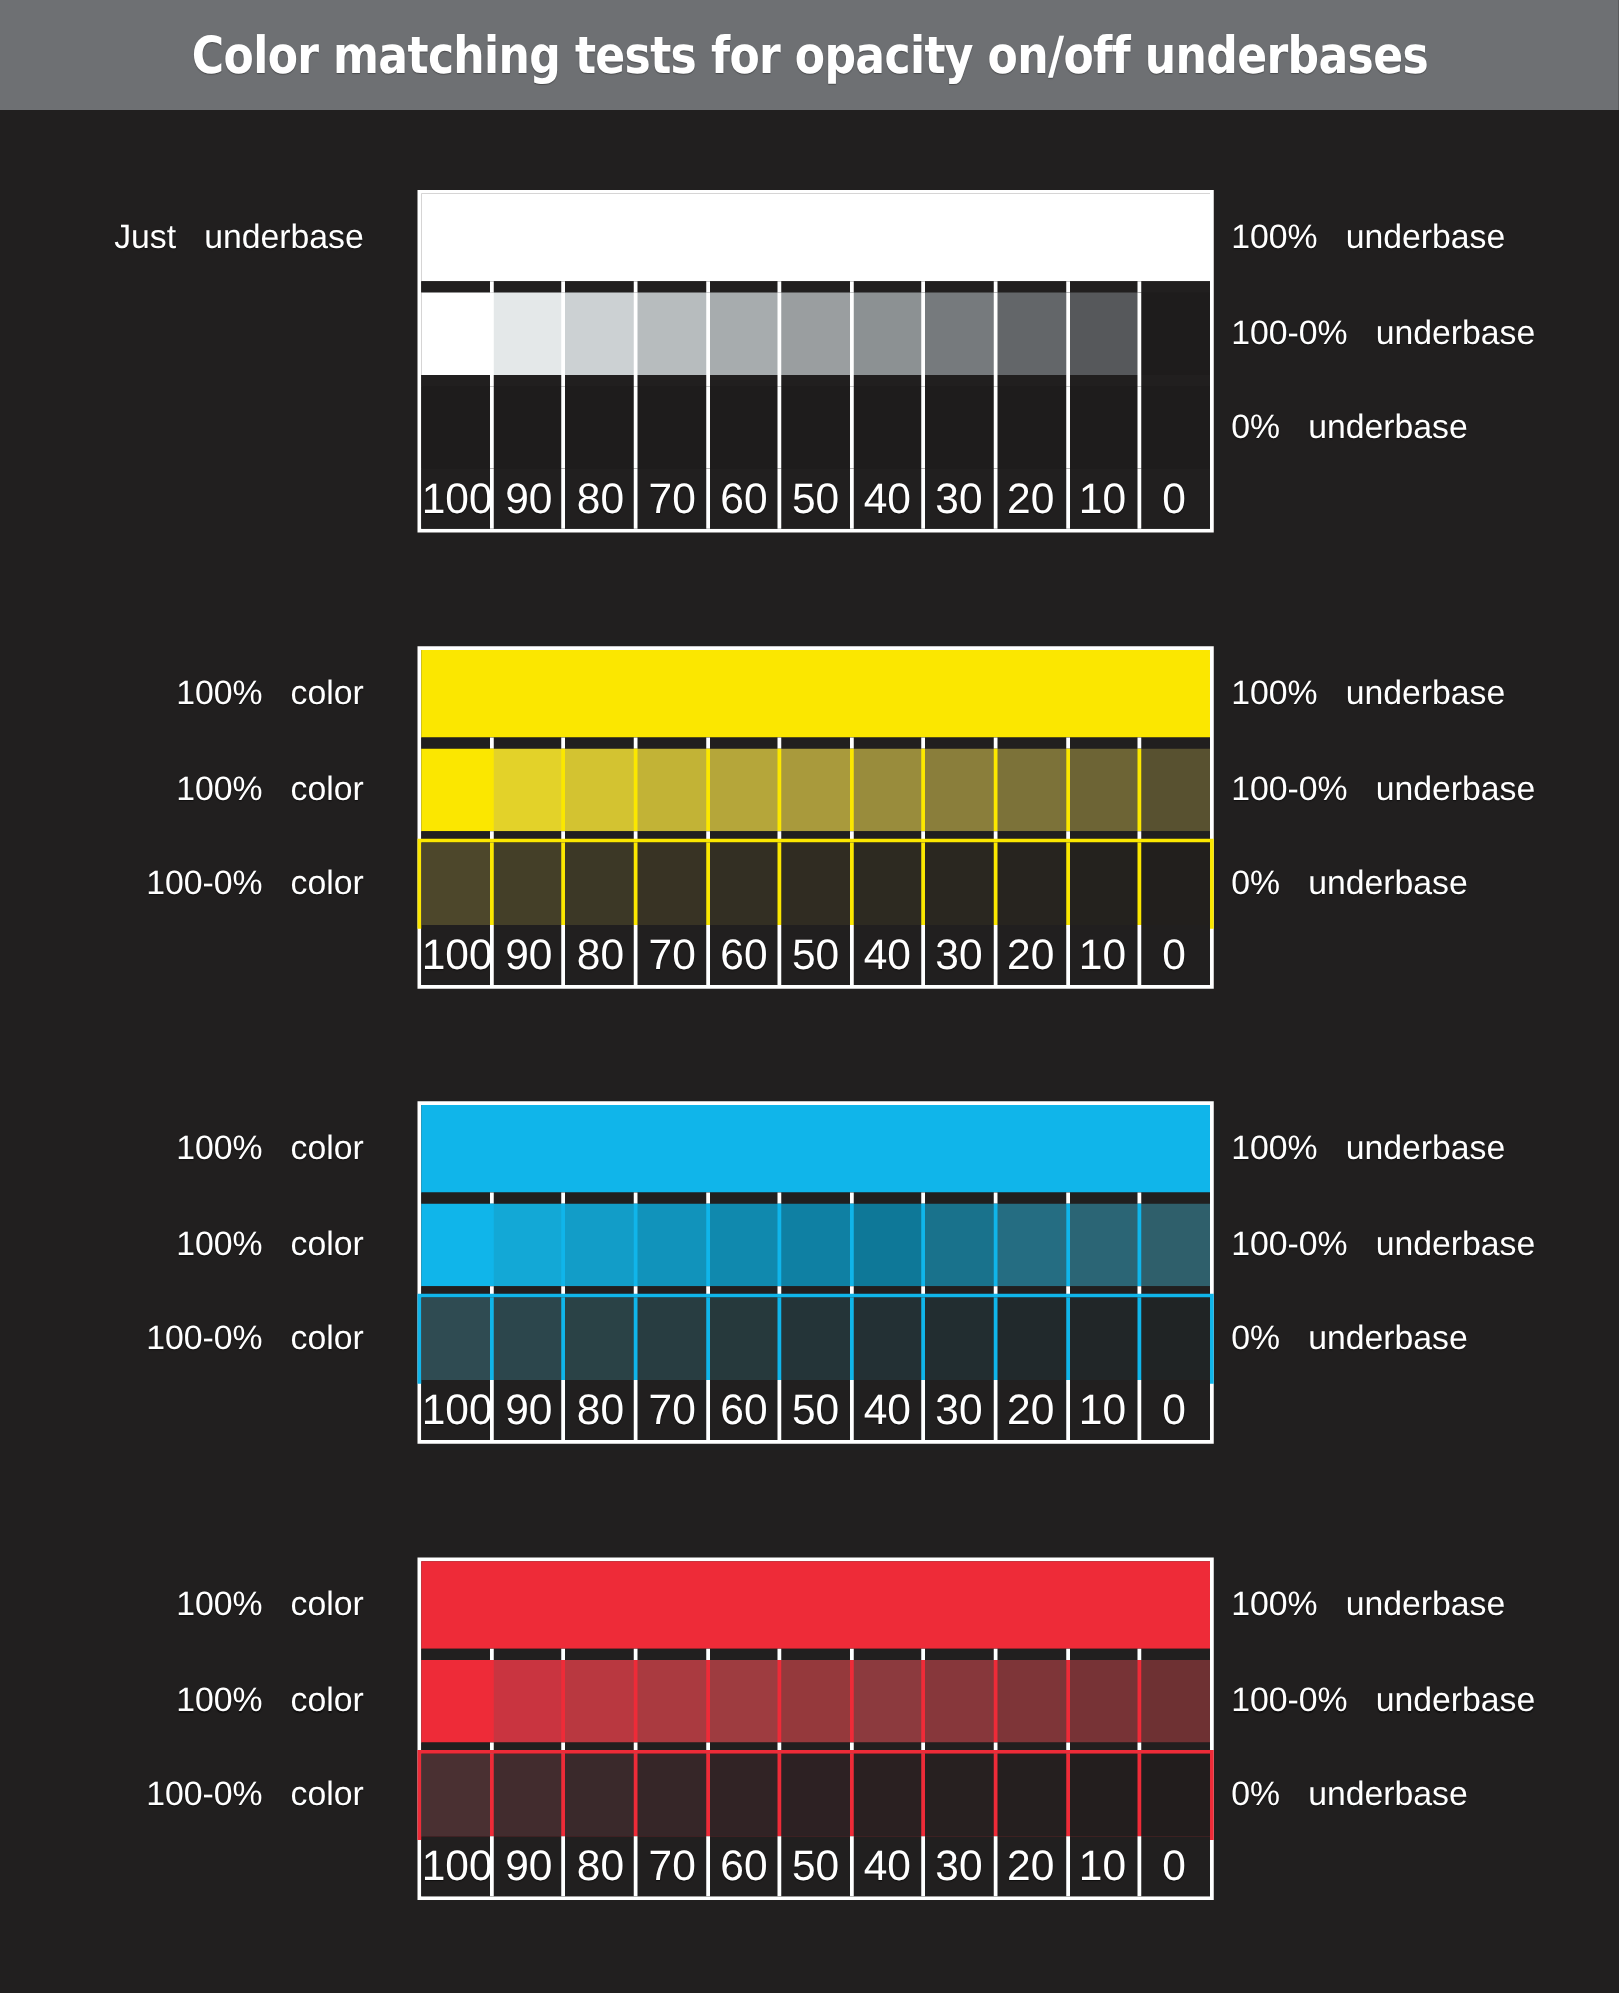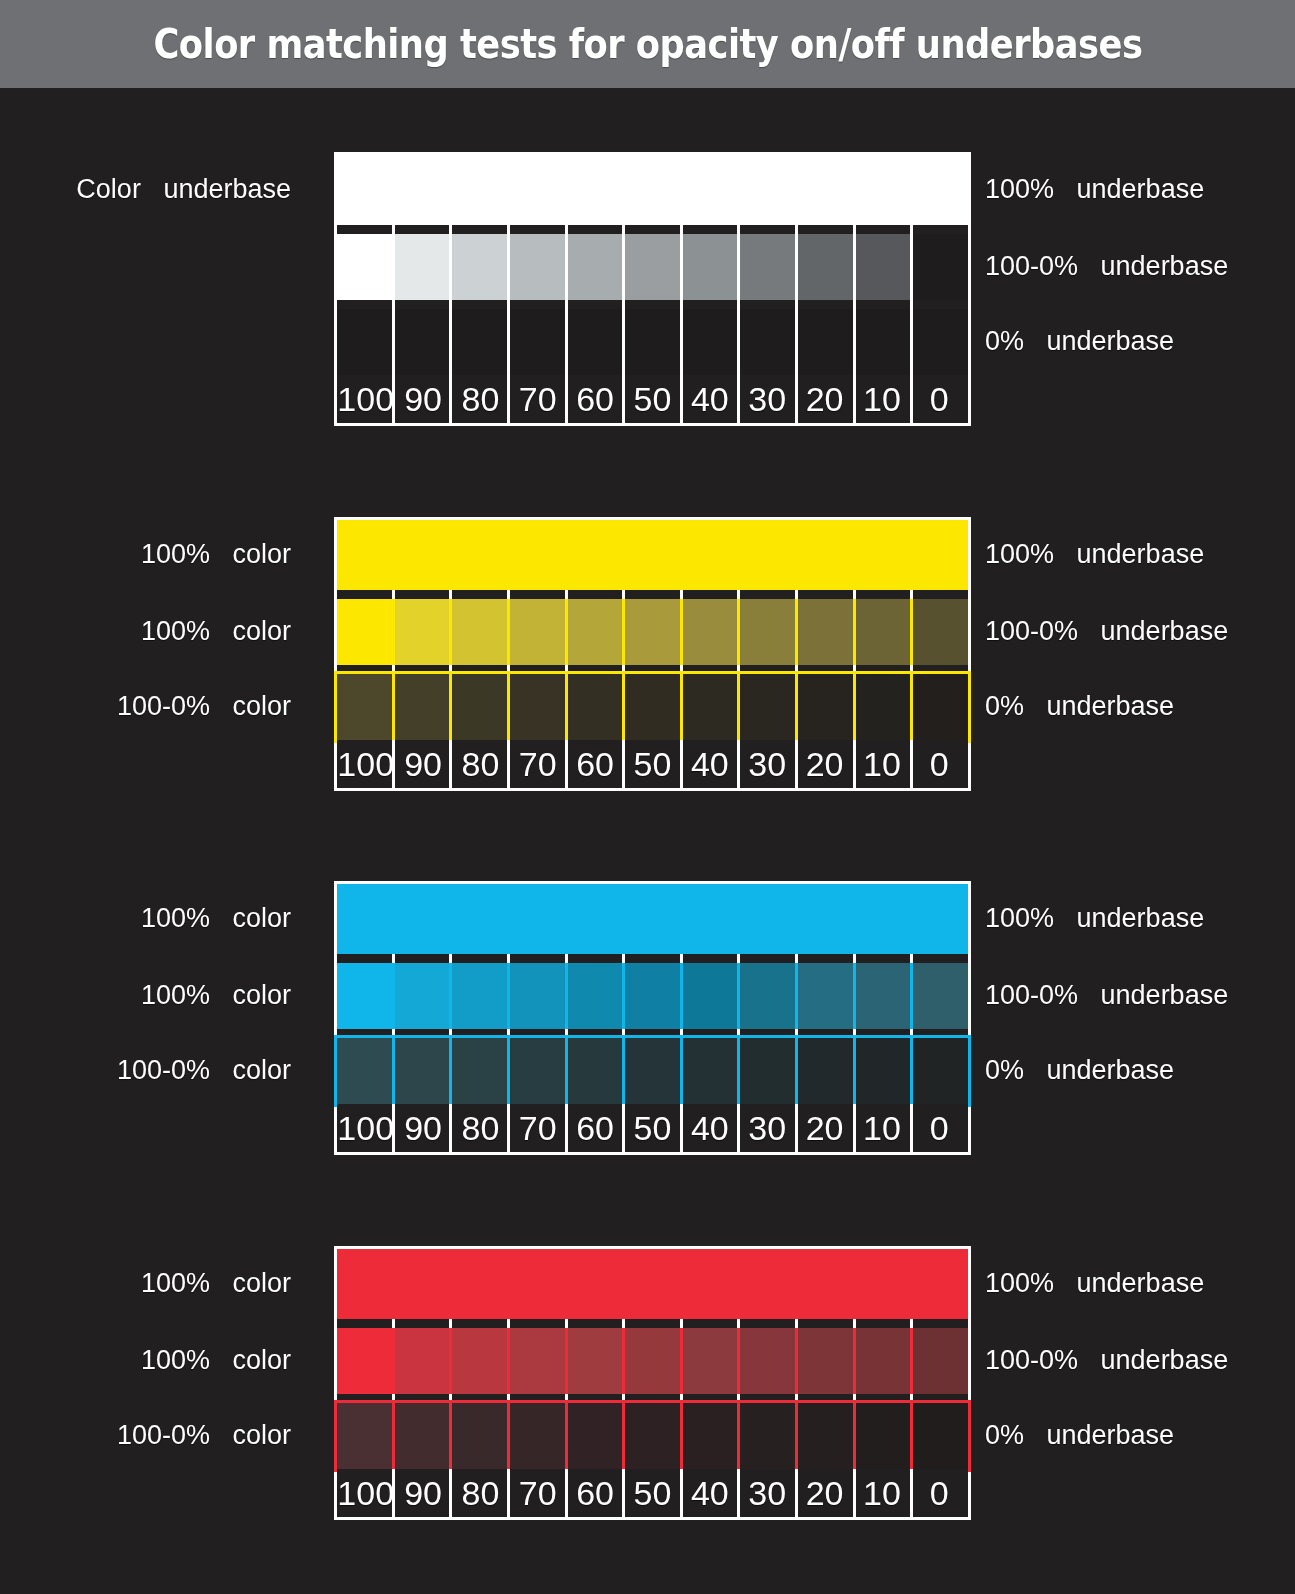--- a/index.html
+++ b/index.html
@@ -248,21 +248,21 @@
           <div class="vcell"></div>
           <div class="vcell"></div>
           <div class="vcell"></div>
           <div class="vcell"></div>
           <div class="vcell"></div>
           <div class="vcell"></div>
           <div class="vcell"></div>
         </div>
       </div>
     </div>
-    <div class="lbl lbl-left" style="top: 176px; left: 0px; width: 291px; text-align: right;">Color   underbase</div>
+    <div class="lbl lbl-left" style="top: 176px; left: 0px; width: 291px; text-align: right;">Just   underbase</div>
     <div class="lbl lbl-right" style="top: 176px;">100%   underbase</div>
     <div class="lbl lbl-right" style="top: 253px;">100-0%   underbase</div>
     <div class="lbl lbl-right" style="top: 328px;">0%   underbase</div>
     <div class="block" style="top: 520px;">
       <div class="frame-outer"></div>
       <div class="row row-solid" style="background: rgb(251, 231, 0);"></div>
       <div class="band-gap">
         <div class="vlines" style="--line: #ffffff;">
           <div class="vcell"></div>
           <div class="vcell"></div>

